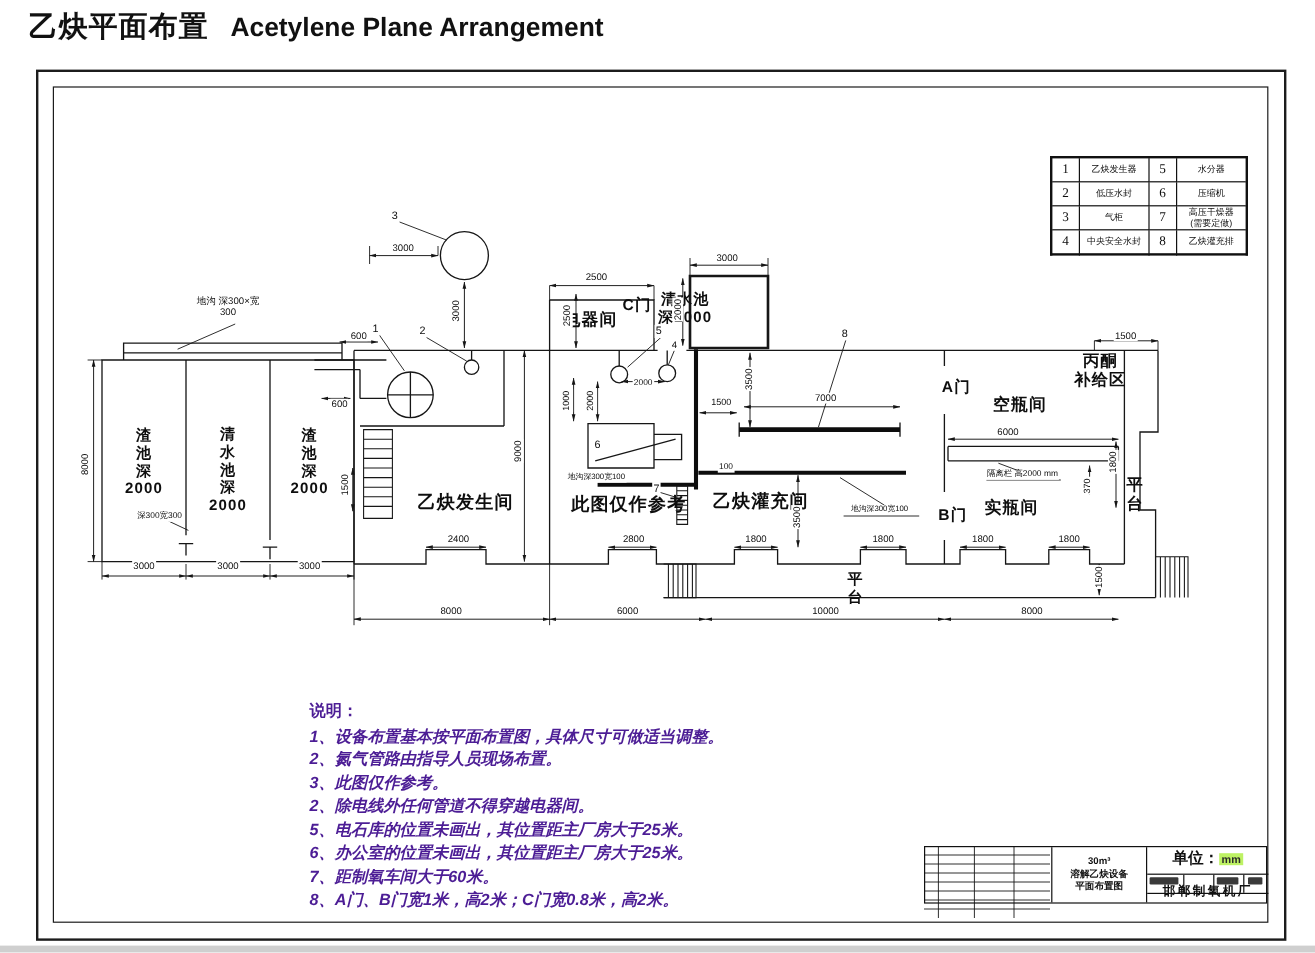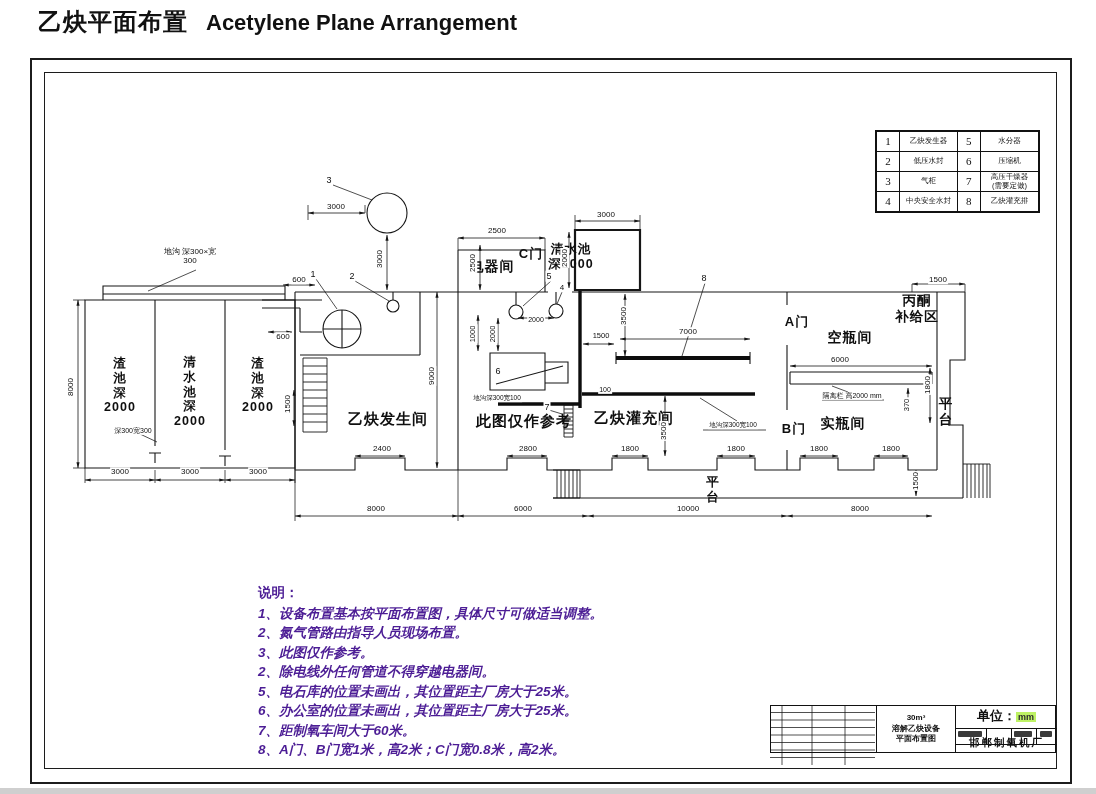--- a/index.html
+++ b/index.html
@@ -1,18 +1,18 @@
 <!DOCTYPE html>
 <html><head>
 <meta charset="utf-8">
 <style>
   html,body{margin:0;padding:0;background:#fff;}
   .page{position:relative;width:1096px;height:794px;background:#fff;overflow:hidden;
         font-family:"Liberation Sans", sans-serif;color:#111;}
-  .main-title{position:absolute;left:38px;top:6px;white-space:nowrap;}
+  .main-title{position:absolute;left:24px;top:6px;white-space:nowrap;}
   .main-title .zh{font-size:24px;font-weight:bold;letter-spacing:1px;}
   .main-title .en{font-size:22px;font-weight:bold;margin-left:18px;}
   .frame-outer{position:absolute;left:30px;top:58px;width:1038px;height:722px;border:2px solid #1c1c1c;}
   .frame-inner{position:absolute;left:44px;top:72px;width:1011px;height:695px;border:1.2px solid #1c1c1c;}
   svg.linework{position:absolute;left:0;top:0;}
   .w{stroke:#161616;stroke-width:1.1;fill:none;}
   .w2{stroke:#161616;stroke-width:2.2;fill:none;}
   .tk{stroke:#0d0d0d;stroke-width:3.4;fill:none;}
   .dim{stroke:#161616;stroke-width:.8;fill:none;marker-start:url(#ma);marker-end:url(#ma);}
   .thin{stroke:#161616;stroke-width:.75;fill:none;}

